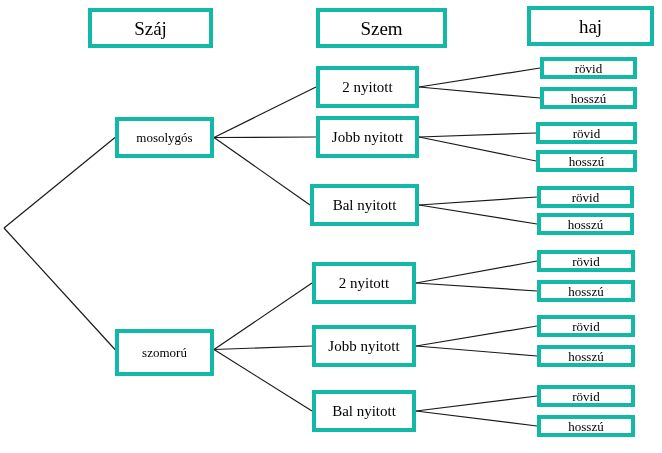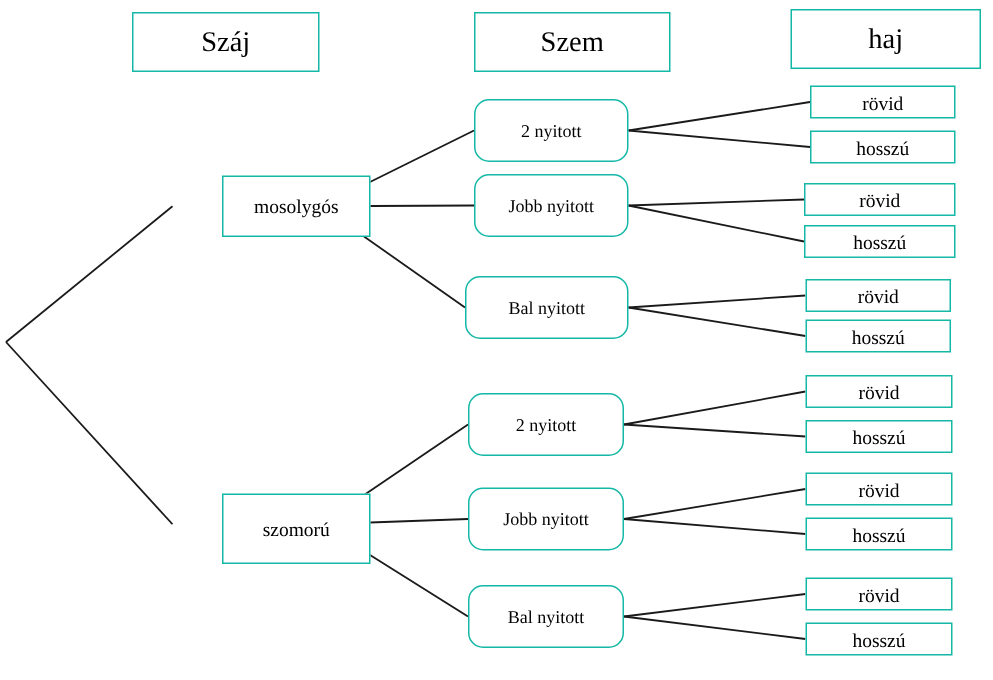--- a/index.html
+++ b/index.html
@@ -20,39 +20,37 @@
     position: absolute;
     left: 0;
     top: 0;
     width: 662px;
     height: 453px;
     pointer-events: none;
   }
   .node {
     position: absolute;
     box-sizing: border-box;
-    border: 1px solid #14b8a6;
+    border: 4px solid #14b8a6;
     background: #ffffff;
     display: flex;
     align-items: center;
     justify-content: center;
     color: #000000;
     line-height: 1;
     white-space: nowrap;
   }
   .header-node {
     font-size: 19px;
   }
   .level1-node {
     font-size: 13px;
-    margin-left: 33px;
   }
   .level2-node {
-    font-size: 12px;
-    border-radius: 10px;
+    font-size: 15px;
   }
   .leaf-node {
     font-size: 13px;
   }
 </style>
 </head>
 <body>
 
 <div id="canvas">
   <svg id="edges" viewBox="0 0 662 453" width="662" height="453">

